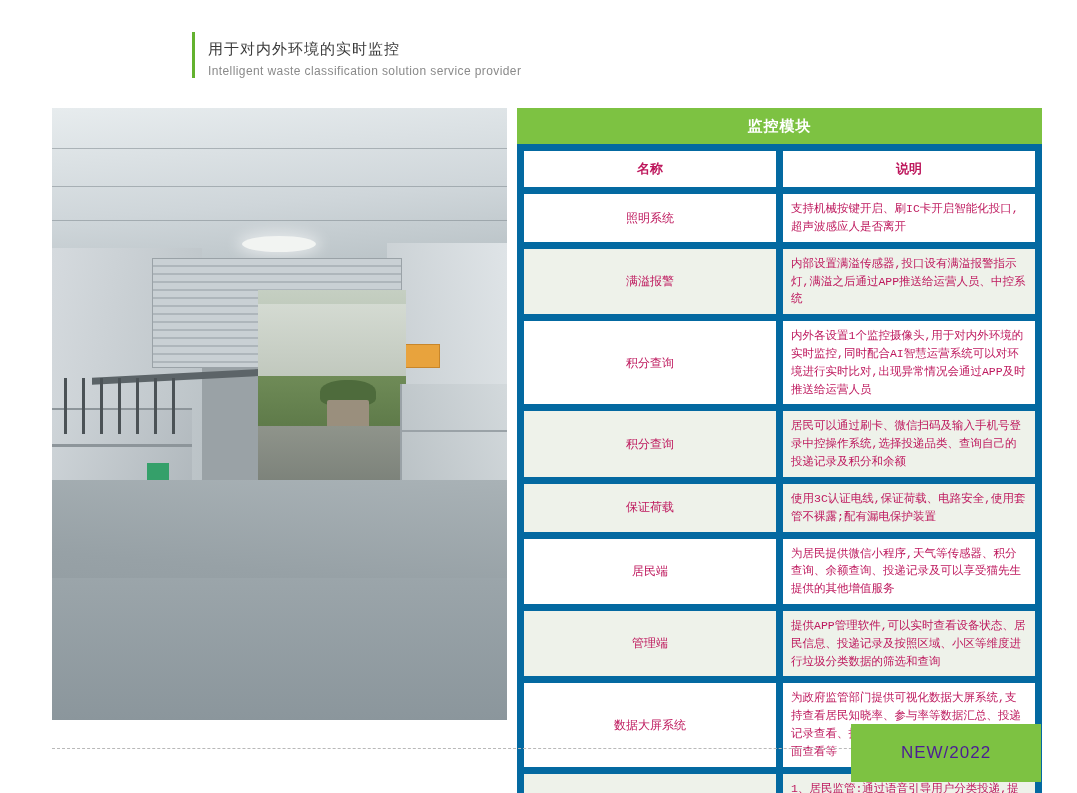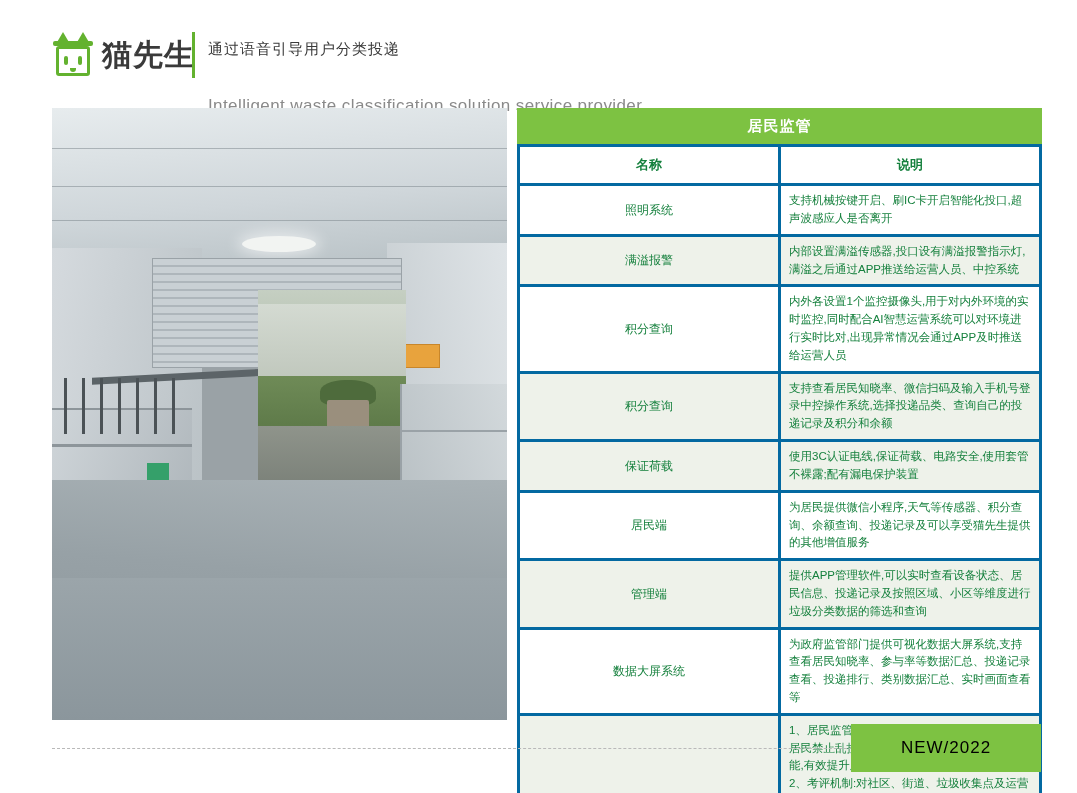--- a/index.html
+++ b/index.html
@@ -108,24 +108,23 @@
     left: 208px;
     top: 40px;
     font-size: 15px;
     color: #3a3a3a;
     letter-spacing: 1px;
   }
   .tagline-en {
     position: absolute;
     left: 208px;
     top: 64px;
-    font-size: 17px;
+    font-size: 12px;
     color: #8a8a8a;
     letter-spacing: 0.4px;
-    margin-top: 32px;
   }
   .title-badge {
     position: absolute;
     right: 36px;
     top: 38px;
     width: 248px;
     height: 44px;
     background: #7dc242;
     display: flex;
     align-items: center;
@@ -266,90 +265,79 @@
     align-items: center;
     justify-content: center;
     letter-spacing: 1px;
   }
   table.spec {
     width: 525px;
     border-collapse: collapse;
     table-layout: fixed;
   }
   table.spec th, table.spec td {
-    border: 3px solid #0369a1;
+    border: 7px solid #0369a1;
     padding: 6px 8px;
     vertical-align: middle;
     font-size: 11.5px;
-    color: #15803d;
+    color: #be185d;
     line-height: 1.55;
   }
   table.spec th {
     background: #ffffff;
     font-size: 13px;
     font-weight: bold;
     text-align: center;
     padding: 8px 6px;
   }
   table.spec td.name {
     width: 96px;
     text-align: center;
     font-weight: normal;
     font-size: 12px;
   }
   table.spec tr.alt td {
     background: #eef2ea;
   }
   table.spec tr td.desc {
     text-align: left;
+    font-family: Liberation Mono, monospace;
   }
 
   
   .footer-line {
     position: absolute;
     left: 52px;
     top: 748px;
     width: 860px;
     border-top: 1px dashed #b9b9b9;
   }
   .footer-badge {
     position: absolute;
     right: 36px;
     top: 724px;
     width: 190px;
-    height: 48px;
+    height: 58px;
     background: #7dc242;
     display: flex;
     align-items: center;
     justify-content: center;
-    color: #000000;
+    color: #4c1d95;
     font-size: 17px;
     letter-spacing: 1px;
   }
 </style>
 </head>
 <body>
 
 <div class="page">
 
   <div class="header">
-    <div class="logo-block">
-      <div class="logo-mark">
-        <div class="ear-l"></div>
-        <div class="ear-r"></div>
-        <div class="bin-lid"></div>
-        <div class="bin-body"></div>
-        <div class="face-l"></div>
-        <div class="face-r"></div>
-        <div class="mouth"></div>
-      </div>
-      <div class="logo-text">猫先生</div>
-    </div>
     <div class="logo-divider"></div>
-    <div class="tagline-cn">通过语音引导用户分类投递</div>
+    <div class="tagline-cn">用于对内外环境的实时监控</div>
     <div class="tagline-en">Intelligent waste classification solution service provider</div>
   </div>
 
   <div class="photo">
     <div class="ph-ceiling"></div>
     <div class="ph-ceiling-seam" style="left:0;top:40px;width:455px;"></div>
     <div class="ph-ceiling-seam" style="left:0;top:78px;width:455px;"></div>
     <div class="ph-ceiling-seam" style="left:0;top:112px;width:455px;"></div>
     <div class="ph-light"></div>
     <div class="ph-left-wall"></div>
@@ -383,21 +371,21 @@
     <div class="ph-right-cab">
       <div class="ph-right-cab-line" style="top:46px;"></div>
       <div class="ph-right-cab-line" style="top:96px;"></div>
       <div class="ph-right-cab-line" style="top:146px;"></div>
     </div>
     <div class="ph-floor"></div>
     <div class="ph-floor-front"></div>
   </div>
 
   <div class="panel">
-    <div class="panel-title">居民监管</div>
+    <div class="panel-title">监控模块</div>
     <table class="spec">
       <thead>
         <tr>
           <th>名称</th>
           <th>说明</th>
         </tr>
       </thead>
       <tbody>
         <tr>
           <td class="name">照明系统</td>
@@ -406,21 +394,21 @@
         <tr class="alt">
           <td class="name">满溢报警</td>
           <td class="desc">内部设置满溢传感器,投口设有满溢报警指示灯,满溢之后通过APP推送给运营人员、中控系统</td>
         </tr>
         <tr>
           <td class="name">积分查询</td>
           <td class="desc">内外各设置1个监控摄像头,用于对内外环境的实时监控,同时配合AI智慧运营系统可以对环境进行实时比对,出现异常情况会通过APP及时推送给运营人员</td>
         </tr>
         <tr class="alt">
           <td class="name">积分查询</td>
-          <td class="desc">支持查看居民知晓率、微信扫码及输入手机号登录中控操作系统,选择投递品类、查询自己的投递记录及积分和余额</td>
+          <td class="desc">居民可以通过刷卡、微信扫码及输入手机号登录中控操作系统,选择投递品类、查询自己的投递记录及积分和余额</td>
         </tr>
         <tr class="alt">
           <td class="name">保证荷载</td>
           <td class="desc">使用3C认证电线,保证荷载、电路安全,使用套管不裸露;配有漏电保护装置</td>
         </tr>
         <tr>
           <td class="name">居民端</td>
           <td class="desc">为居民提供微信小程序,天气等传感器、积分查询、余额查询、投递记录及可以享受猫先生提供的其他增值服务</td>
         </tr>
         <tr class="alt">

